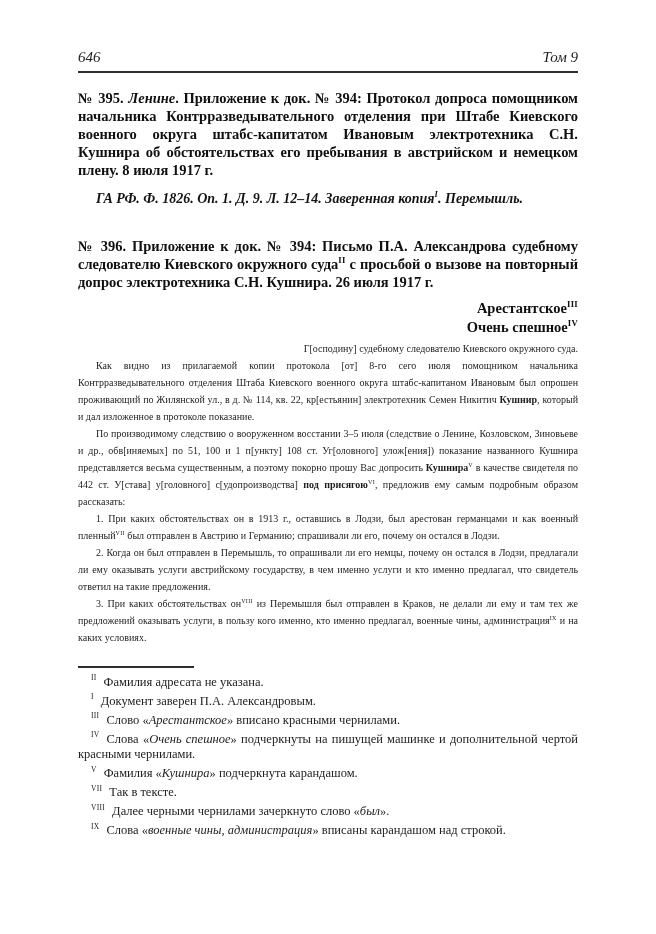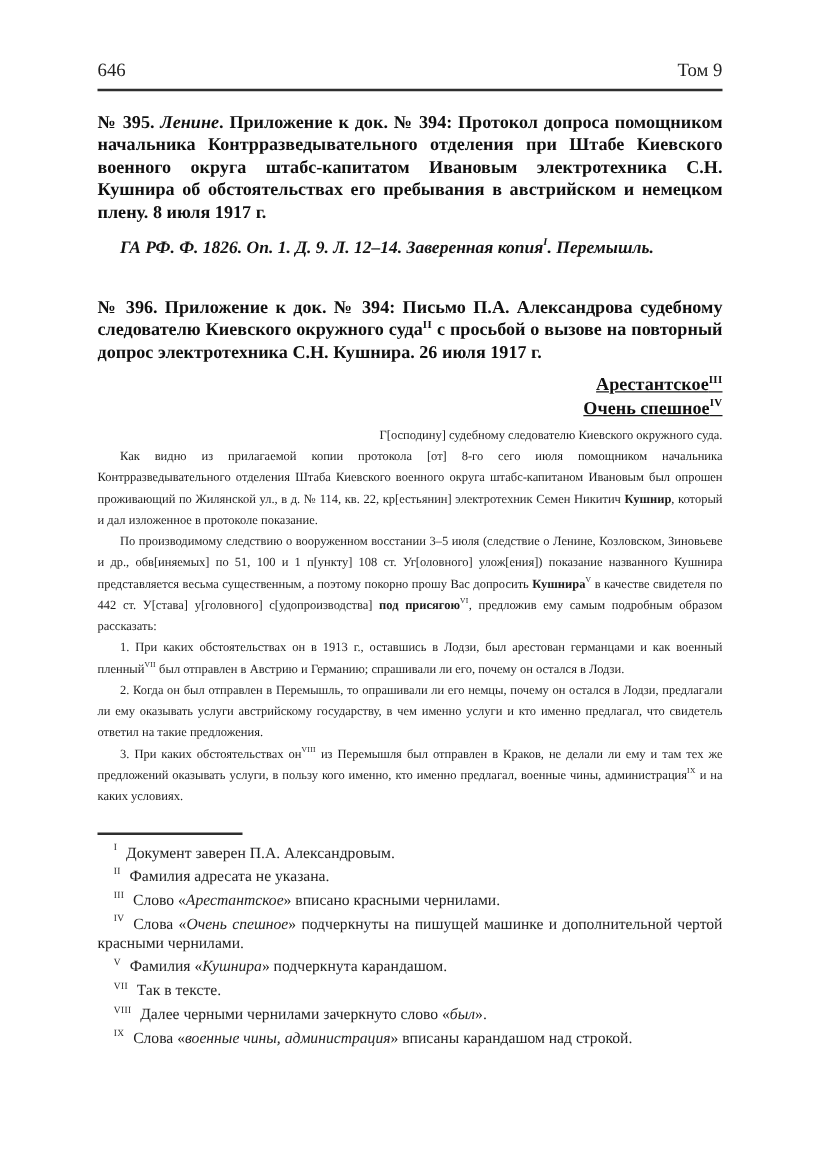--- a/index.html
+++ b/index.html
@@ -7,39 +7,39 @@
     width: 656px; height: 934px;
     font-family: "Liberation Serif", "DejaVu Serif", serif;
     color: #1d1d1d;
     overflow: hidden;
   }
   .page { width: 500px; padding: 48px 78px 0 78px; }
 
   
   .running-head {
     display: flex; justify-content: space-between; align-items: baseline;
-    font-size: 15px; line-height: 18px; color: #222;
+    font-style: italic; font-size: 15px; line-height: 18px; color: #222;
   }
   .head-rule { height: 2px; background: #2e2e2e; margin-top: 5px; }
 
   
   .doc-title {
     margin: 0; margin-top: 16px;
     font-weight: bold; font-size: 14.5px; line-height: 18px;
     text-align: justify; color: #101010;
   }
   .doc-title-396 { margin-top: 30px; }
 
   .archive-ref {
     margin: 0; margin-top: 11px; padding-left: 18px;
     font-weight: bold; font-style: italic; font-size: 14px; line-height: 17px;
     color: #141414;
   }
 
-  .stamps { margin-top: 8px; text-align: right; text-decoration: underline; }
+  .stamps { margin-top: 8px; text-align: right; }
   .stamp-line {
     margin: 0; font-weight: bold; font-size: 14.5px; line-height: 19px;
     color: #101010;
   }
 
   
   .letter-body { margin-top: 3px; }
   .body-par {
     margin: 0; font-size: 10px; line-height: 17px;
     text-align: justify; text-indent: 18px; color: #1d1d1d;
@@ -93,22 +93,22 @@
         <p class="body-par"><span>По производимому следствию о вооруженном восстании 3–5 июля (следствие о Ленине, Козловском, Зиновьеве и др., обв[иняемых] по 51, 100 и 1 п[ункту] 108 ст. Уг[оловного] улож[ения]) показание названного Кушнира представляется весьма существенным, а поэтому покорно прошу Вас допросить </span><span class="b">Кушнира</span><sup class="fn-ref">V</sup><span> в качестве свидетеля по 442 ст. У[става] у[головного] с[удопроизводства] </span><span class="b">под присягою</span><sup class="fn-ref">VI</sup><span>, предложив ему самым подробным образом рассказать:</span></p>
         <p class="body-par"><span>1. При каких обстоятельствах он в 1913 г., оставшись в Лодзи, был арестован германцами и как военный пленный</span><sup class="fn-ref">VII</sup><span> был отправлен в Австрию и Германию; спрашивали ли его, почему он остался в Лодзи.</span></p>
         <p class="body-par"><span>2. Когда он был отправлен в Перемышль, то опрашивали ли его немцы, почему он остался в Лодзи, предлагали ли ему оказывать услуги австрийскому государству, в чем именно услуги и кто именно предлагал, что свидетель ответил на такие предложения.</span></p>
         <p class="body-par"><span>3. При каких обстоятельствах он</span><sup class="fn-ref">VIII</sup><span> из Перемышля был отправлен в Краков, не делали ли ему и там тех же предложений оказывать услуги, в пользу кого именно, кто именно предлагал, военные чины, администрация</span><sup class="fn-ref">IX</sup><span> и на каких условиях.</span></p>
       </div>
   </section>
 
   <section class="footnotes">
     <div class="fn-rule"></div>
     <div>
+        <p class="footnote"><sup class="fn-ref fn-marker">II</sup><span>Фамилия адресата не указана.</span></p>
         <p class="footnote"><sup class="fn-ref fn-marker">I</sup><span>Документ заверен П.А. Александровым.</span></p>
-        <p class="footnote"><sup class="fn-ref fn-marker">II</sup><span>Фамилия адресата не указана.</span></p>
         <p class="footnote"><sup class="fn-ref fn-marker">III</sup><span>Слово «</span><span class="it">Арестантское</span><span>» вписано красными чернилами.</span></p>
         <p class="footnote"><sup class="fn-ref fn-marker">IV</sup><span>Слова «</span><span class="it">Очень спешное</span><span>» подчеркнуты на пишущей машинке и дополнительной чертой красными чернилами.</span></p>
         <p class="footnote"><sup class="fn-ref fn-marker">V</sup><span>Фамилия «</span><span class="it">Кушнира</span><span>» подчеркнута карандашом.</span></p>
         <p class="footnote"><sup class="fn-ref fn-marker">VII</sup><span>Так в тексте.</span></p>
         <p class="footnote"><sup class="fn-ref fn-marker">VIII</sup><span>Далее черными чернилами зачеркнуто слово «</span><span class="it">был</span><span>».</span></p>
         <p class="footnote"><sup class="fn-ref fn-marker">IX</sup><span>Слова «</span><span class="it">военные чины, администрация</span><span>» вписаны карандашом над строкой.</span></p>
       </div>
   </section>
 
 </div>

